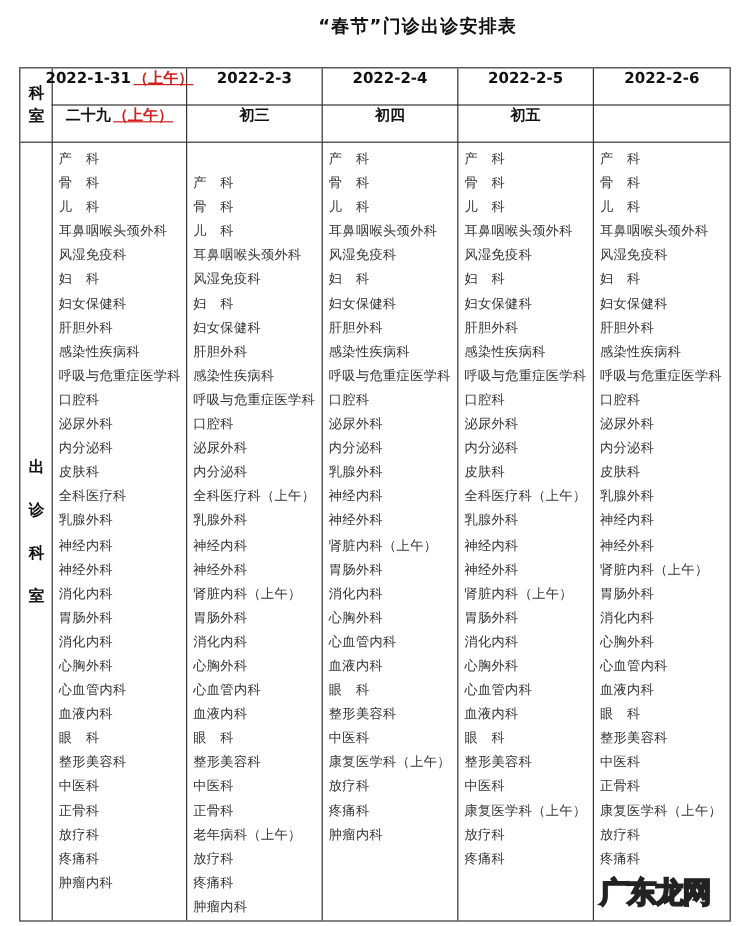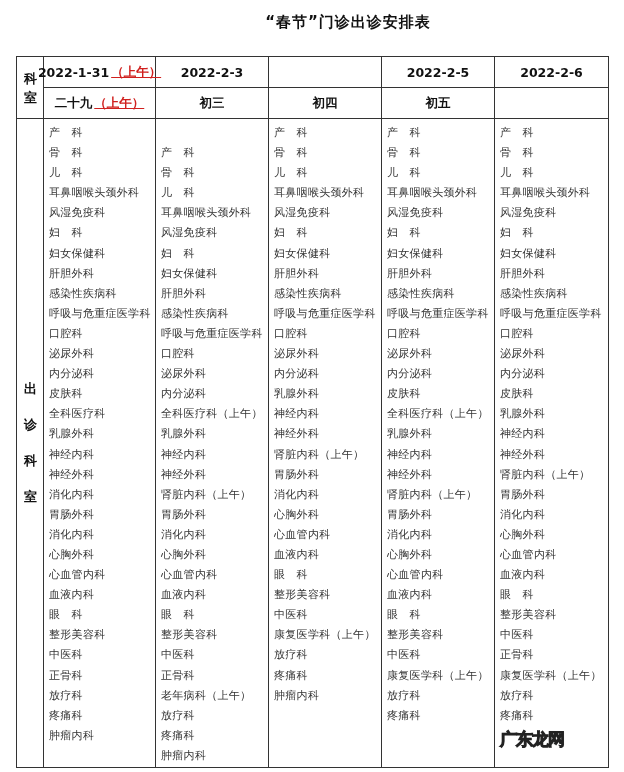--- a/index.html
+++ b/index.html
@@ -10,21 +10,21 @@
     font-family: "DejaVu Sans", "Liberation Sans", sans-serif;
     font-weight: bold; font-size: 15px; letter-spacing: 1px; color: #111; margin-left: 36px;
   }
   .tbl {
     position: absolute; left: 16px; top: 56px; width: 593px; height: 712px;
     border: 1.5px solid #333;
   }
   .vline { position: absolute; top: 0; bottom: 0; width: 0; border-left: 1.5px solid #333; }
   .hline { position: absolute; height: 0; border-top: 1.5px solid #333; }
   .hcell {
-    position: absolute; display: flex; align-items: center; justify-content: center;
+    position: absolute; display: flex; justify-content: center;
     font-family: "DejaVu Sans", "Liberation Sans", sans-serif; font-weight: bold;
     font-size: 12.5px; color: #111; white-space: nowrap;
   }
   .red { color: #d0201e; margin-left: 2px; text-decoration: underline; }
   .rowhead {
     position: absolute; left: 0; width: 27px; display: flex; flex-direction: column;
     align-items: center; justify-content: center;
     font-family: "DejaVu Sans", "Liberation Sans", sans-serif; font-weight: bold; font-size: 13px; color: #111;
   }
   .rowhead.top { top: 0; height: 62px; gap: 2px; line-height: 17px; }
@@ -32,22 +32,22 @@
   .col {
     position: absolute; top: 66px; padding-left: 5px;
   }
   .item {
     height: 20.1px; line-height: 20.1px; font-size: 11px; color: #333; white-space: nowrap;
     letter-spacing: 0.3px;
   }
   .item.blank { }
   .watermark {
     position: absolute; left: 500px; top: 728px;
-    font-family: "DejaVu Sans", "Liberation Sans", sans-serif; font-weight: normal;
-    font-size: 17px; color: #0c4a6e; letter-spacing: -1px;
+    font-family: "DejaVu Sans", "Liberation Sans", sans-serif; font-weight: bold;
+    font-size: 24px; color: #0c4a6e; letter-spacing: -1px;
     -webkit-text-stroke: 1.6px #222; text-shadow: 0 0 1px #222;
   }
 </style>
 </head>
 <body>
 
 <div class="title">“春节”门诊出诊安排表</div>
 
 <div class="tbl">
 
@@ -70,20 +70,23 @@
     <span>室</span>
   </div>
 
   <div class="hcell" style="left:27px; width:111px; top:0; height:30px">
     <span>2022-1-31</span>
       <span class="red">（上午）</span>
   </div>
   <div class="hcell" style="left:139px; width:112px; top:0; height:30px">
     <span>2022-2-3</span>
   </div>
+  <div class="hcell" style="left:252px; width:112px; top:0; height:30px">
+    <span>2022-2-4</span>
+  </div>
   <div class="hcell" style="left:365px; width:112px; top:0; height:30px">
     <span>2022-2-5</span>
   </div>
   <div class="hcell" style="left:478px; width:113px; top:0; height:30px">
     <span>2022-2-6</span>
   </div>
 
   <div class="hcell" style="left:27px; width:111px; top:31px; height:30px">
     <span>二十九</span>
       <span class="red">（上午）</span>

